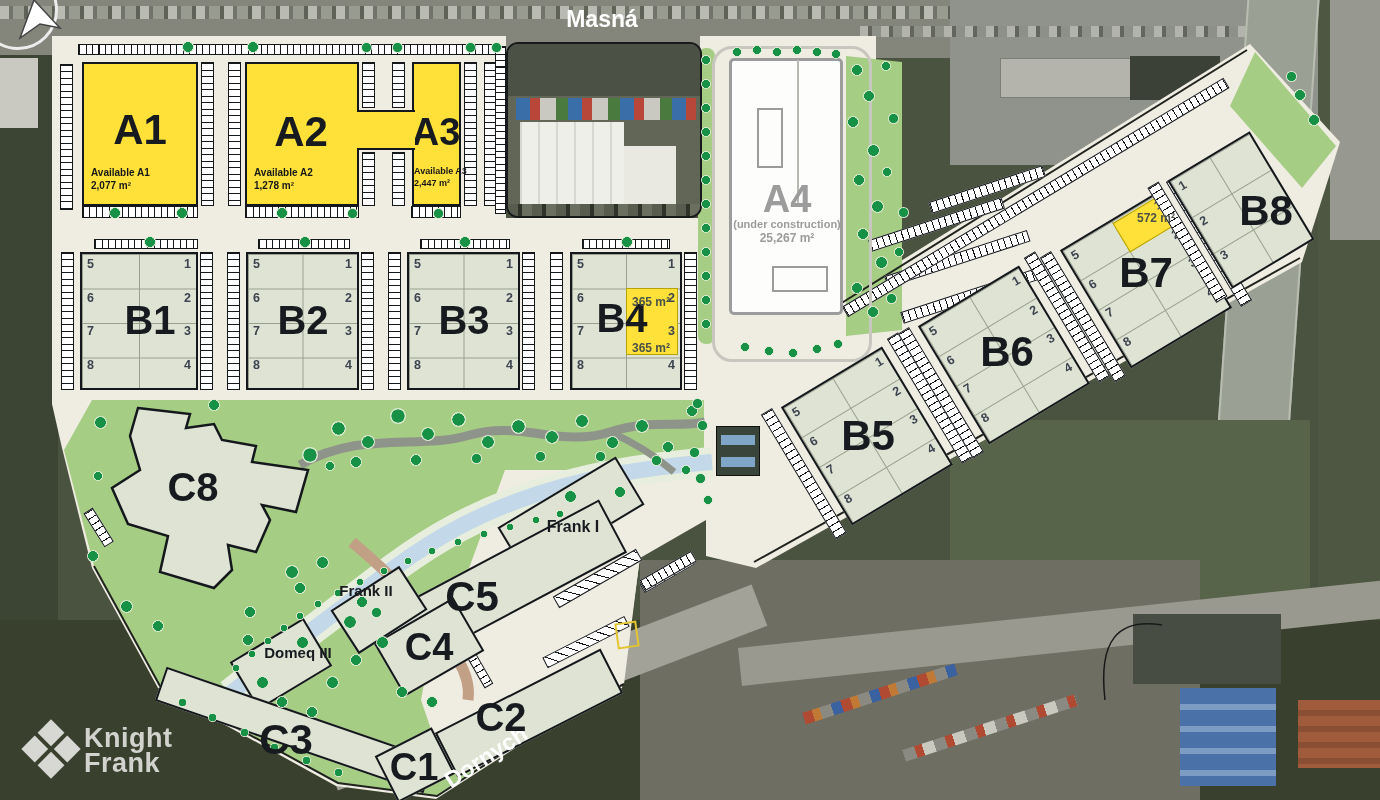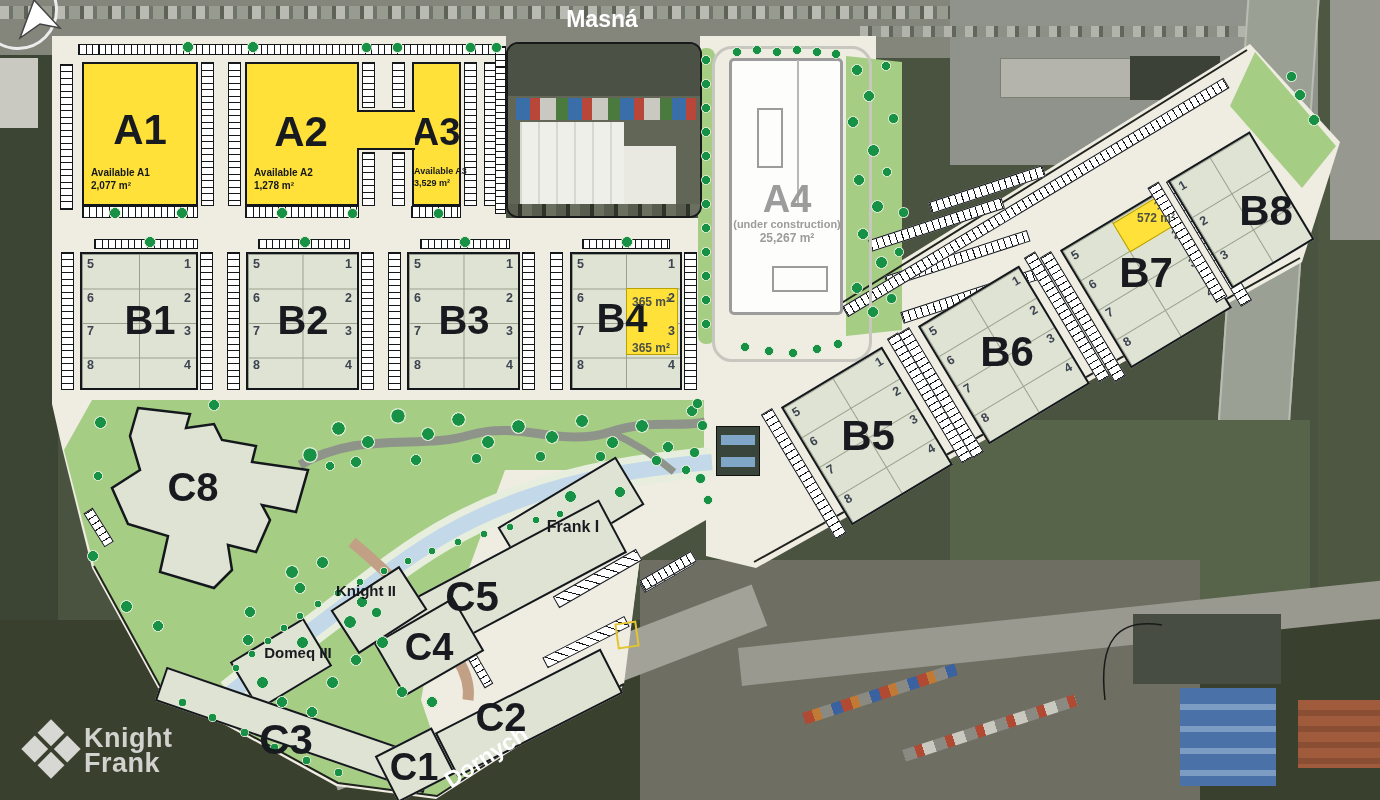--- a/index.html
+++ b/index.html
@@ -413,21 +413,21 @@
   <div class="avail" style="left:91px;top:166px">
     <div>Available A1</div>
     <div>2,077 m²</div>
   </div>
   <div class="avail" style="left:254px;top:166px">
     <div>Available A2</div>
     <div>1,278 m²</div>
   </div>
   <div class="avail" style="left:414px;top:166px;font-size:9px">
     <div>Available A3</div>
-    <div>3,529 m²</div>
+    <div>2,447 m²</div>
   </div>
 
   <div class="lbl" style="left:150px;top:320px;font-size:40px">B1</div>
   <div class="lbl" style="left:303px;top:320px;font-size:40px">B2</div>
   <div class="lbl" style="left:464px;top:320px;font-size:40px">B3</div>
   <div class="lbl" style="left:622px;top:318px;font-size:40px">B4</div>
   <div class="lbl" style="left:868px;top:436px;font-size:42px">B5</div>
   <div class="lbl" style="left:1007px;top:352px;font-size:42px">B6</div>
   <div class="lbl" style="left:1146px;top:273px;font-size:42px">B7</div>
   <div class="lbl" style="left:1266px;top:211px;font-size:42px">B8</div>
@@ -436,21 +436,21 @@
   <div class="ylab" style="left:651px;top:348px">365 m²</div>
   <div class="ylab" style="left:1156px;top:218px">572 m²</div>
 
   <div class="lbl" style="left:193px;top:487px;font-size:40px">C8</div>
   <div class="lbl" style="left:472px;top:597px;font-size:42px">C5</div>
   <div class="lbl" style="left:429px;top:647px;font-size:38px">C4</div>
   <div class="lbl" style="left:286px;top:740px;font-size:42px">C3</div>
   <div class="lbl" style="left:501px;top:717px;font-size:40px">C2</div>
   <div class="lbl" style="left:414px;top:767px;font-size:38px">C1</div>
   <div class="lbl" style="left:573px;top:527px;font-size:16px">Frank I</div>
-  <div class="lbl" style="left:366px;top:590px;font-size:15px">Knight II</div>
+  <div class="lbl" style="left:366px;top:590px;font-size:15px">Frank II</div>
   <div class="lbl" style="left:298px;top:652px;font-size:15px">Domeq III</div>
 
   <div class="abs" style="left:-22px;top:-30px;width:80px;height:80px;border:3px solid #ececec;border-radius:50%;box-sizing:border-box"></div>
   <svg class="abs" style="left:18px;top:-4px" width="46" height="46" viewBox="0 0 46 46">
     <polygon points="2,42 16,4 42,32 22,28" fill="#fff" stroke="#444" stroke-width="1.5"></polygon>
   </svg>
 
   <div class="kf-ico">
     <div></div>
     <div></div>

